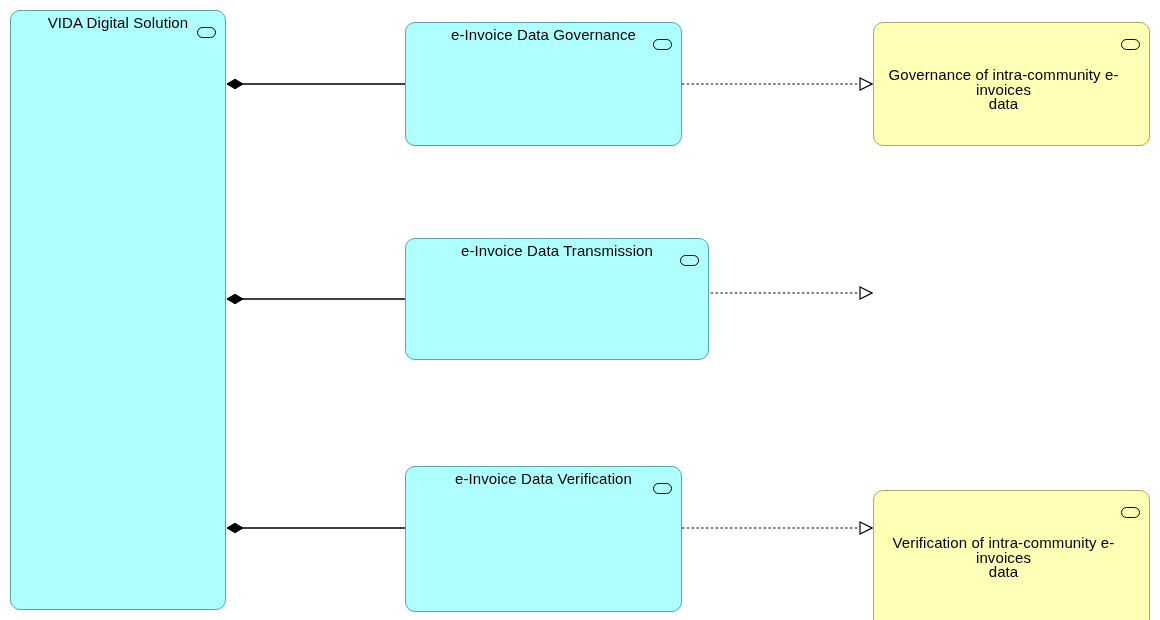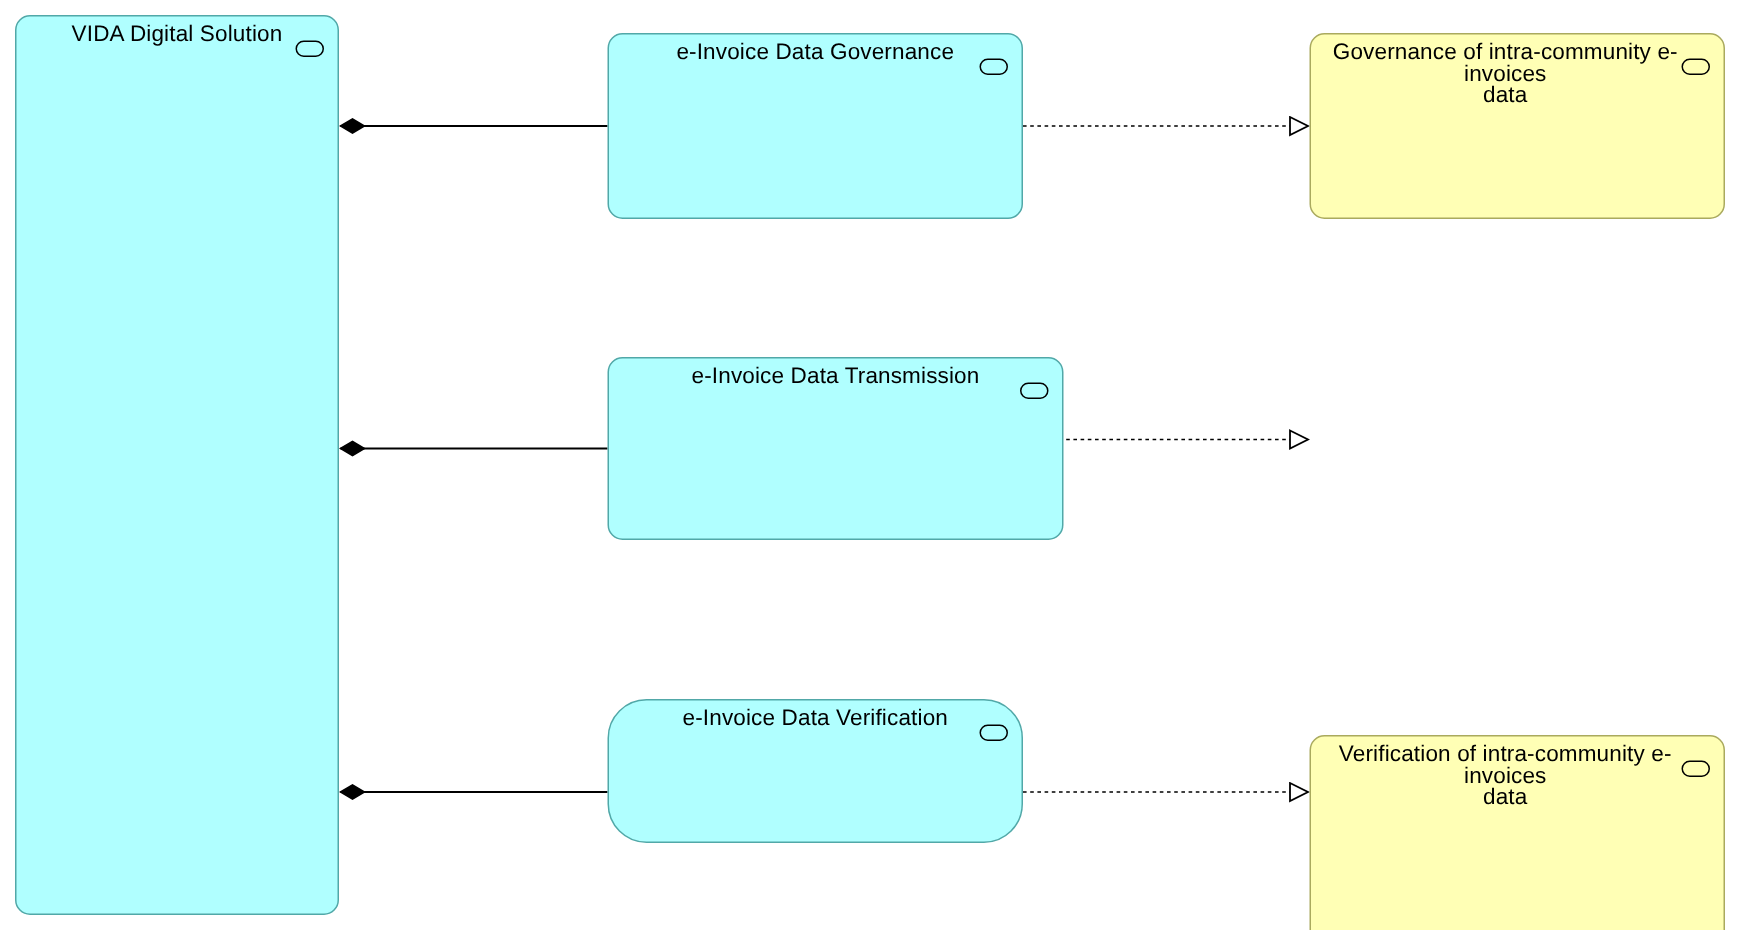--- a/index.html
+++ b/index.html
@@ -53,20 +53,21 @@
     font-size: 15px;
     line-height: 14.5px;
     color: #000000;
     letter-spacing: 0.1px;
     white-space: pre-line;
   }
 
   
   .el .label.indented {
     right: 26px;
+    margin-top: 40px;
   }
 
   
   .svc-icon {
     position: absolute;
     top: 16px;
     right: 9px;
     width: 19px;
     height: 11px;
     box-sizing: border-box;
@@ -114,21 +115,21 @@
   <div class="el service-app" style="left:405px; top:22px; width:277px; height:124px;">
     <div class="label">e-Invoice Data Governance</div>
     <div class="svc-icon top"></div>
   </div>
 
   <div class="el service-app" style="left:405px; top:238px; width:304px; height:122px;">
     <div class="label">e-Invoice Data Transmission</div>
     <div class="svc-icon top"></div>
   </div>
 
-  <div class="el service-app" style="left:405px; top:466px; width:277px; height:96px;border-radius:26px;">
+  <div class="el service-app" style="left:405px; top:466px; width:277px; height:146px;">
     <div class="label">e-Invoice Data Verification</div>
     <div class="svc-icon top"></div>
   </div>
 
   <div class="el service-biz" style="left:873px; top:22px; width:277px; height:124px;">
     <div class="label indented">Governance of intra-community e-invoices
 data</div>
     <div class="svc-icon top"></div>
   </div>
 

